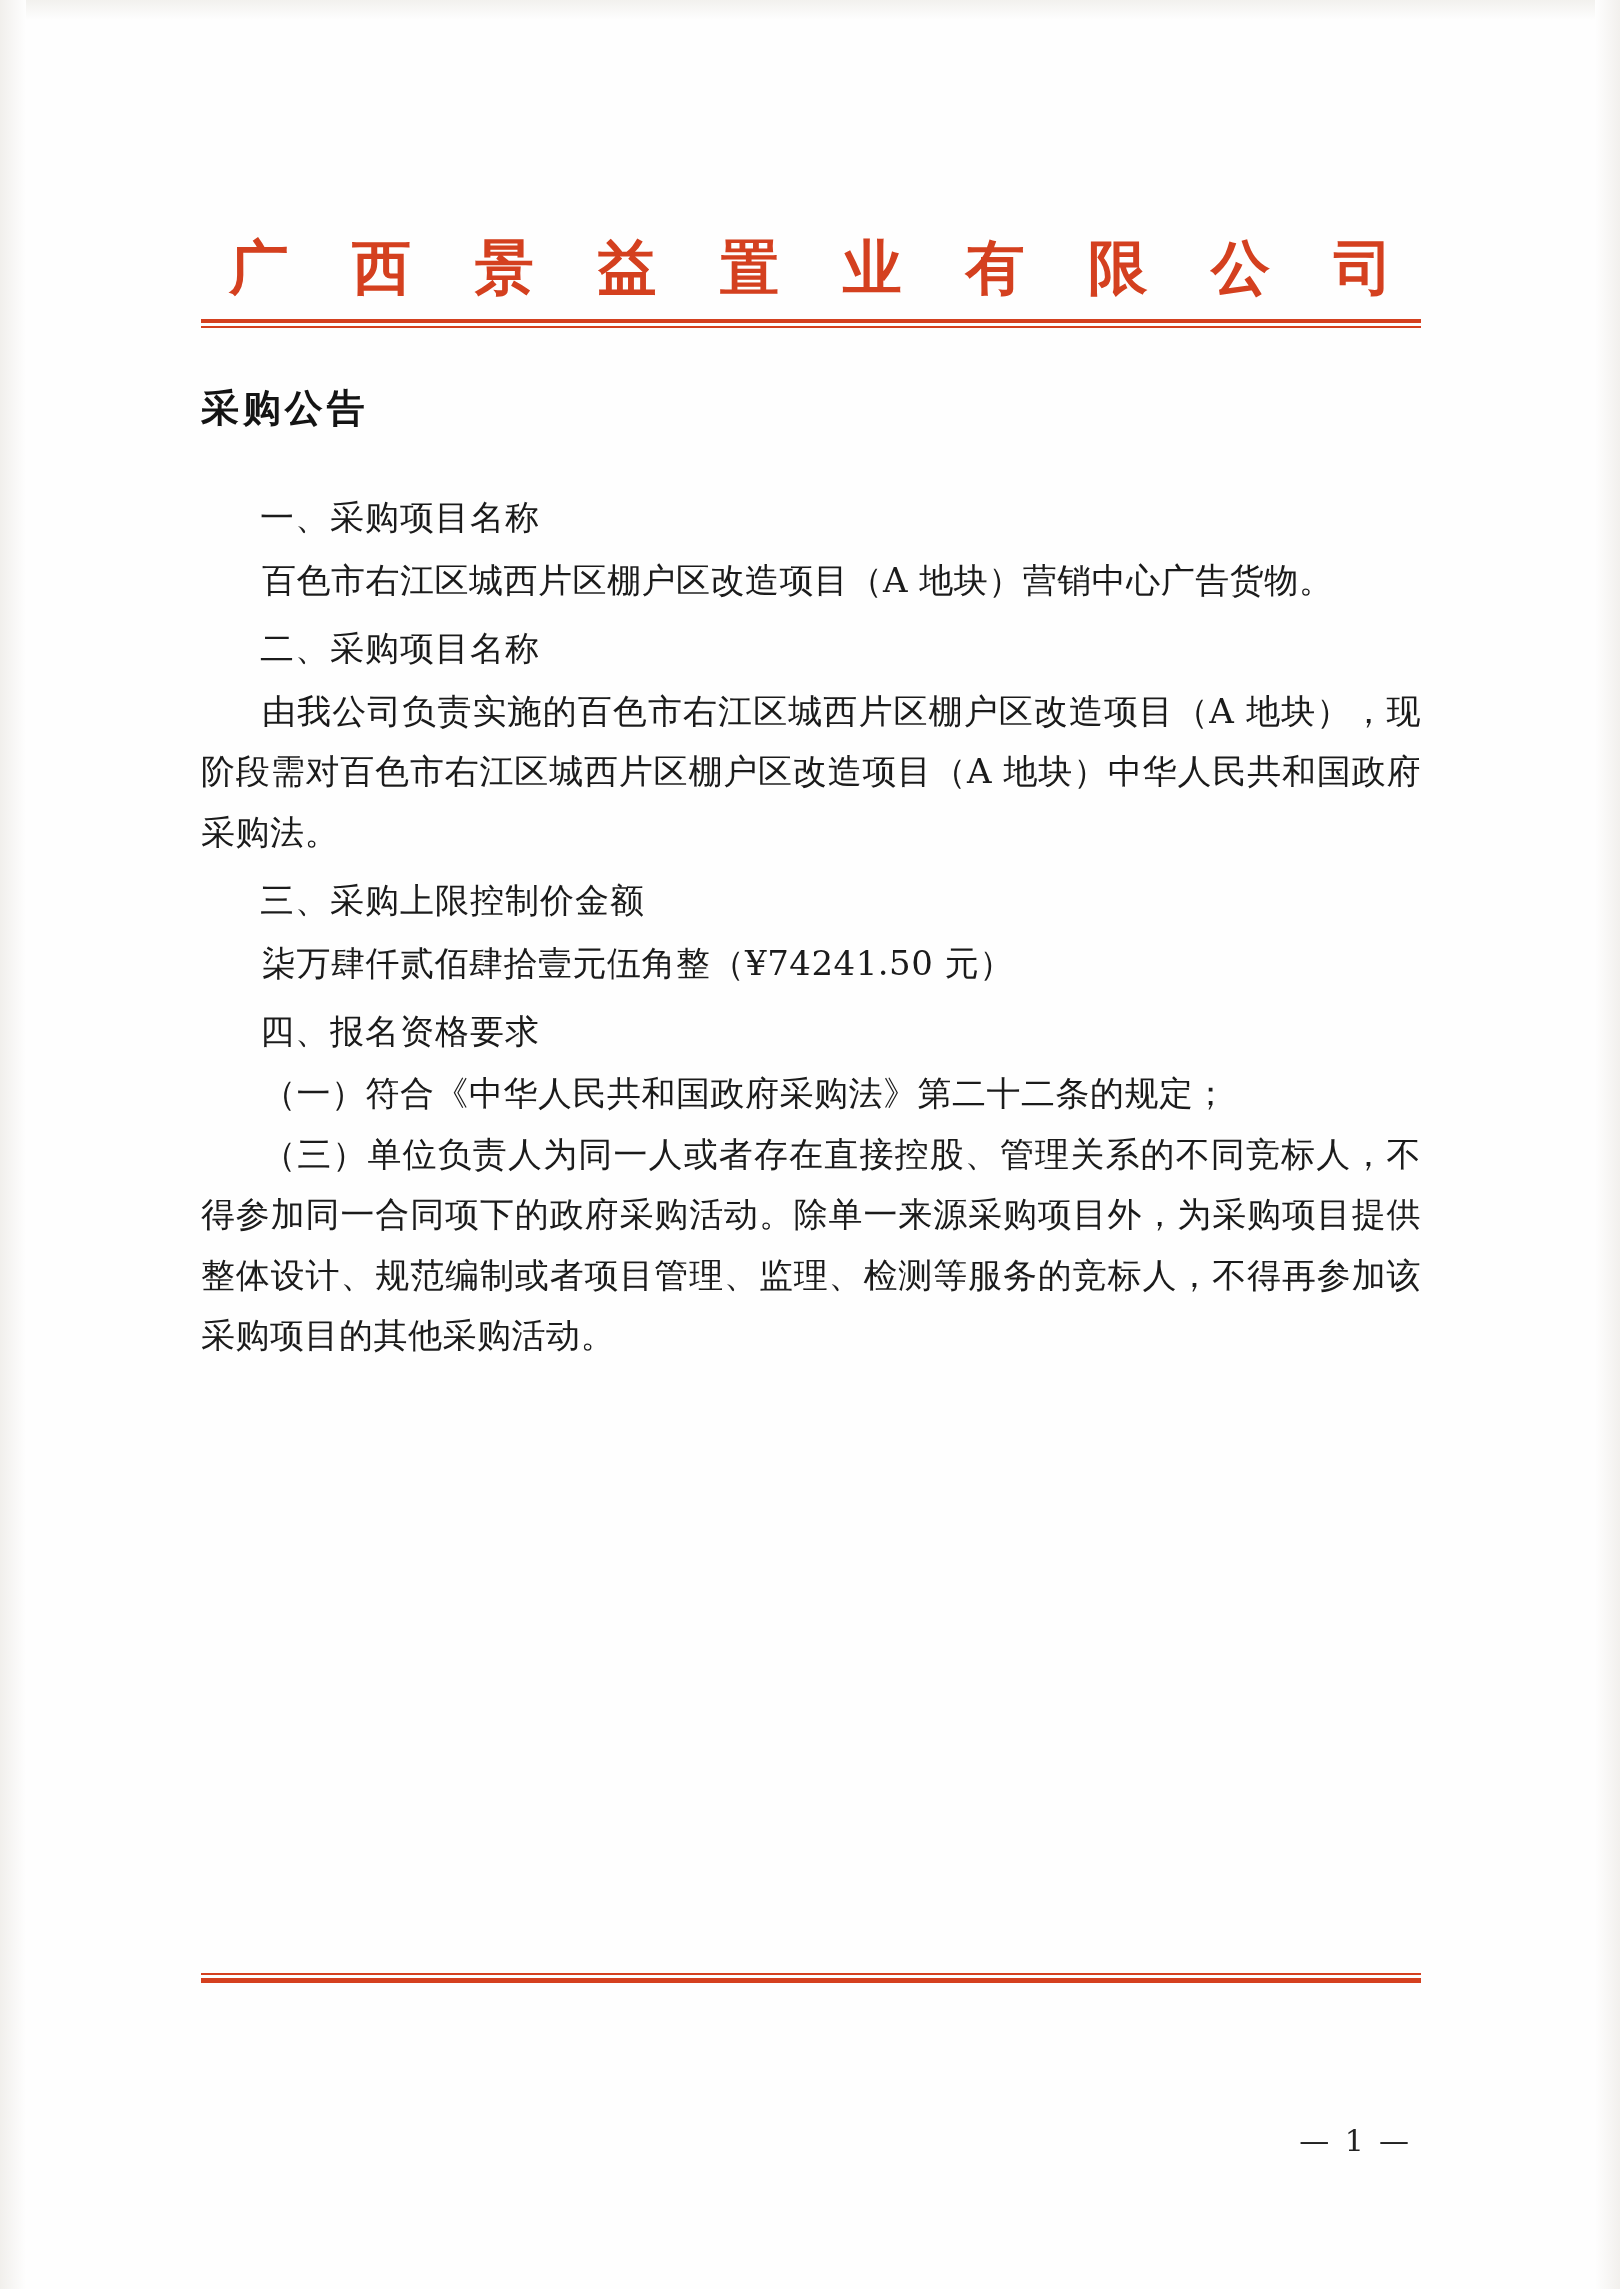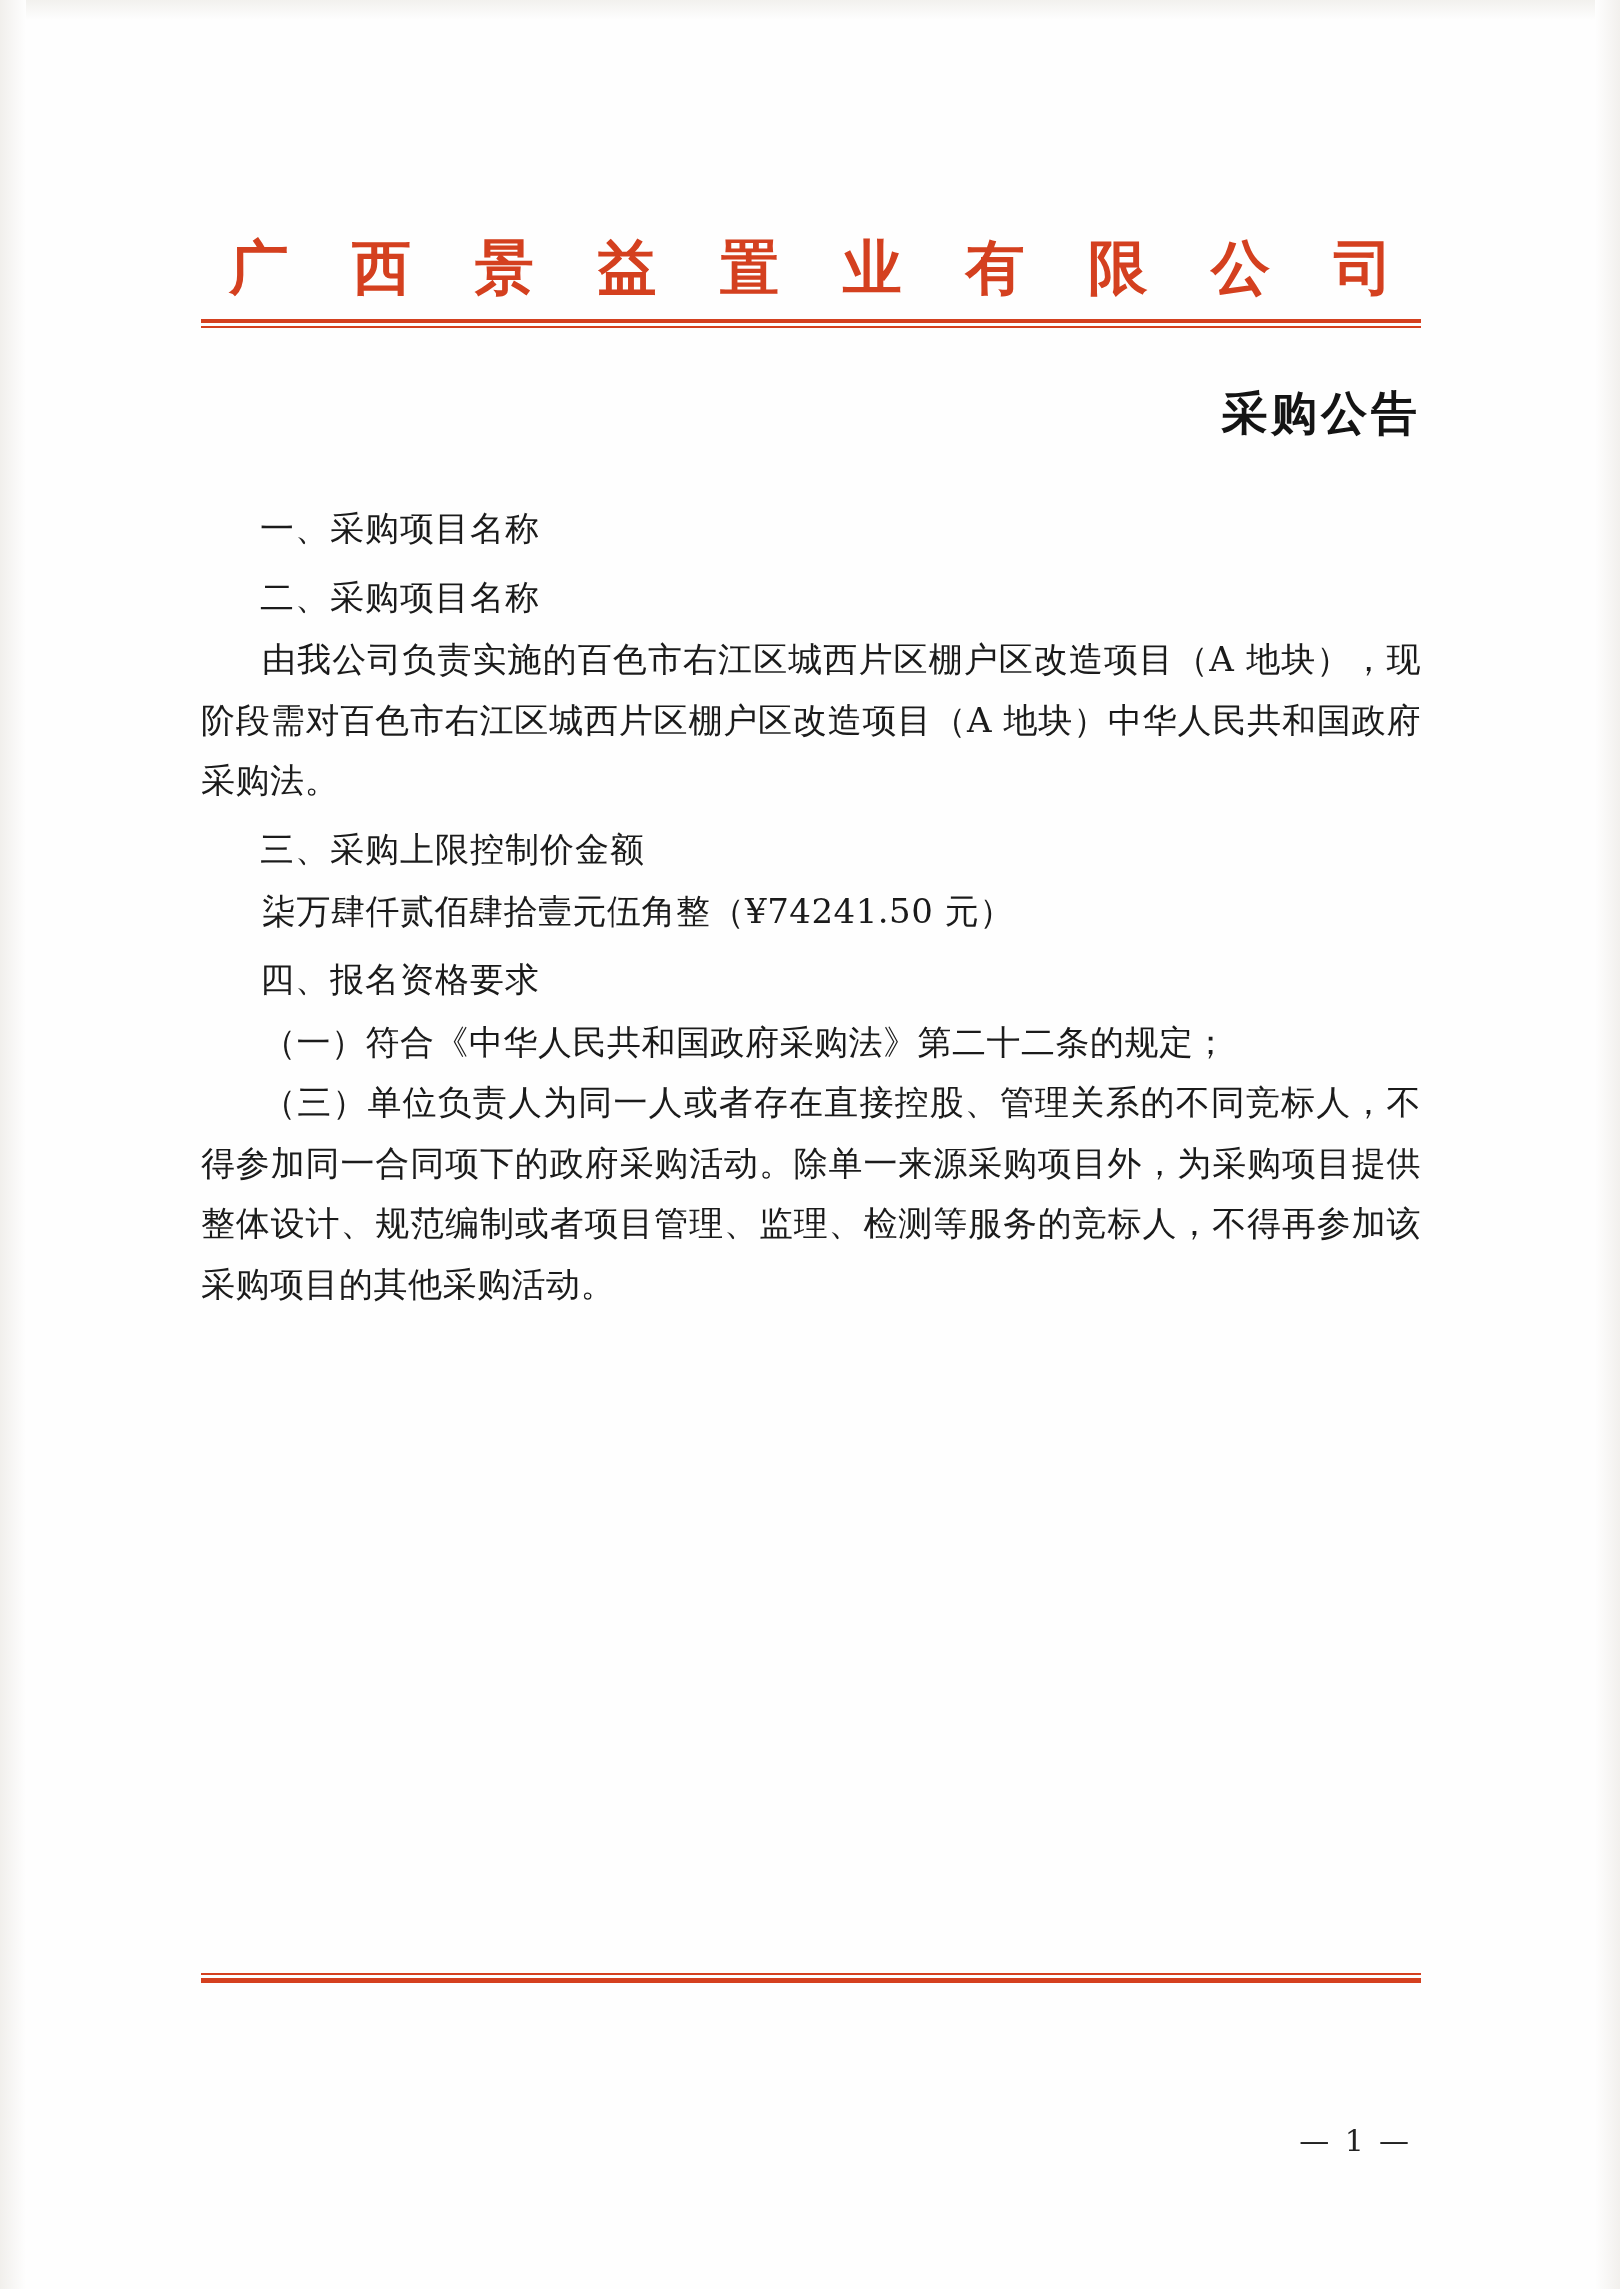--- a/index.html
+++ b/index.html
@@ -84,22 +84,22 @@
     position: absolute;
     left: 0;
     right: 0;
     top: 7.8px;
     height: 2px;
     background: #d4401f;
   }
 
   .doc-title {
     margin-top: 55px;
-    text-align: right;
-    font-size: 46px;
+    text-align: left;
+    font-size: 38px;
     font-weight: bold;
     letter-spacing: 3.9px;
     font-family: "DejaVu Serif", "Liberation Serif", serif;
     color: #141414;
   }
 
   .body-block {
     margin-top: 53px;
     font-size: 34px;
     line-height: 1.78;
@@ -169,20 +169,21 @@
       <div class="rule-wrap">
         <div class="rule-thick"></div>
         <div class="rule-thin"></div>
       </div>
 
       <div class="doc-title">采购公告</div>
 
       <div class="body-block">
 
         <div class="heading">一、采购项目名称</div>
+        <div class="para">百色市右江区城西片区棚户区改造项目（A 地块）营销中心广告货物。</div>
 
         <div class="heading">二、采购项目名称</div>
         <div class="para">由我公司负责实施的百色市右江区城西片区棚户区改造项目（A 地块），现阶段需对百色市右江区城西片区棚户区改造项目（A 地块）中华人民共和国政府采购法。</div>
 
         <div class="heading">三、采购上限控制价金额</div>
         <div class="para amount">柒万肆仟贰佰肆拾壹元伍角整（¥74241.50 元）</div>
 
         <div class="heading">四、报名资格要求</div>
         <div class="para">（一）符合《中华人民共和国政府采购法》第二十二条的规定；</div>
         <div class="para">（三）单位负责人为同一人或者存在直接控股、管理关系的不同竞标人，不得参加同一合同项下的政府采购活动。除单一来源采购项目外，为采购项目提供整体设计、规范编制或者项目管理、监理、检测等服务的竞标人，不得再参加该采购项目的其他采购活动。</div>

